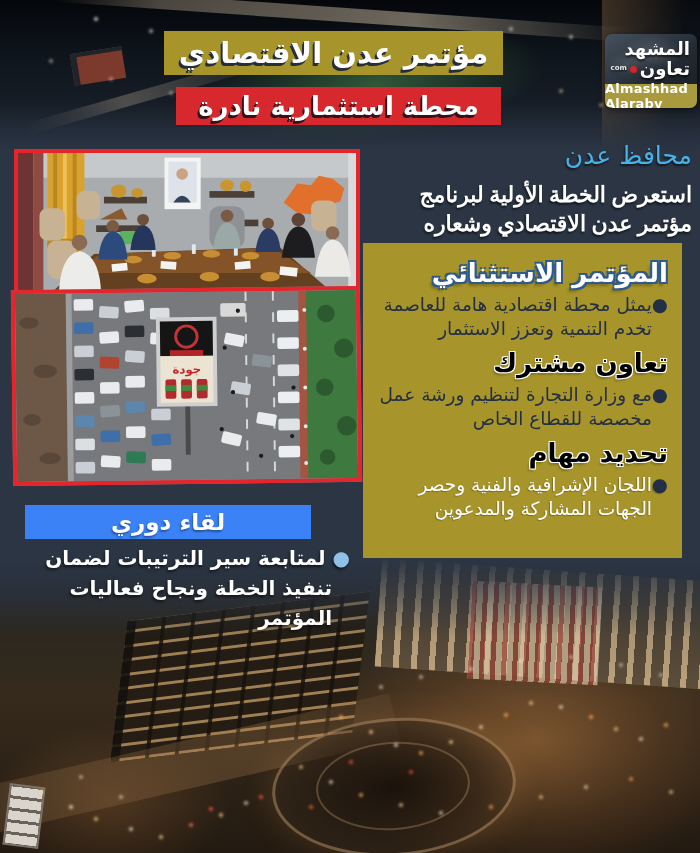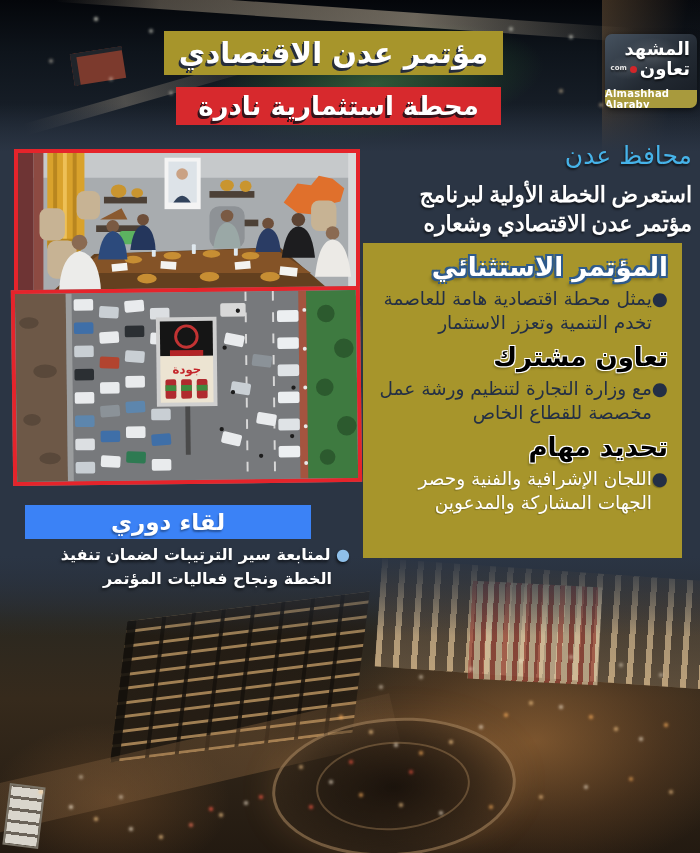--- a/index.html
+++ b/index.html
@@ -100,52 +100,52 @@
     display:flex;flex-direction:column;box-shadow:0 2px 6px rgba(0,0,0,.5);}
   .logo-main{flex:1;position:relative;}
   .logo-map{position:absolute;inset:0;
     background:radial-gradient(40px 24px at 52% 38%,rgba(255,255,255,.14),transparent 75%),
                radial-gradient(26px 16px at 24% 60%,rgba(255,255,255,.10),transparent 75%);}
   .logo-ar{position:absolute;right:7px;top:5px;text-align:right;color:#fff;font-weight:bold;
     font-size:18px;line-height:1.12;text-shadow:0 2px 2px rgba(0,0,0,.6);}
   .logo-row2{display:flex;align-items:center;gap:3px;direction:rtl;}
   .logo-com{font-size:7px;color:#e8e8e8;font-weight:bold;direction:ltr;}
   .logo-dot{width:7px;height:7px;border-radius:50%;background:#d2262a;flex:0 0 auto;}
-  .logo-bar{height:18px;background:#a89a3d;color:#fff;font-size:10px;font-weight:bold;
+  .logo-bar{height:24px;background:#a89a3d;color:#fff;font-size:13px;font-weight:bold;
     display:flex;align-items:center;justify-content:center;direction:ltr;letter-spacing:.2px;}
   
   .photo{position:absolute;border:4px solid #e5242b;box-sizing:border-box;background:#86898c;overflow:hidden;}
   .photo svg{display:block;width:100%;height:100%;}
   .photo-meeting{left:14px;top:149px;width:346px;height:146px;z-index:4;}
   .photo-traffic{left:12px;top:288px;width:349px;height:196px;z-index:5;transform:rotate(-0.7deg);}
   
   .gov-heading{position:absolute;right:8px;top:141px;width:330px;text-align:right;z-index:6;
     color:#46b3e9;font-size:25px;font-weight:normal;text-shadow:-1px 2px 2px rgba(0,0,0,.55);}
   .gov-body{position:absolute;right:8px;top:180px;width:324px;text-align:right;z-index:6;
     color:#fff;font-size:22px;font-weight:bold;line-height:1.34;text-shadow:-1px 2px 2px rgba(0,0,0,.5);font-family:Liberation Serif, serif;}
   
   .panel{position:absolute;left:363px;top:243px;width:319px;height:315px;background:#a7952b;
-    padding:8px 14px;box-sizing:border-box;z-index:3;}
+    padding:14px 14px;box-sizing:border-box;z-index:3;}
   .panel-h{font-weight:bold;font-size:26px;text-align:right;margin:2px 0 4px;line-height:1.15;}
   .panel-h.white{color:#fff;
     text-shadow:2px 2px 0 #2e5a8c,-2px 2px 0 #2e5a8c,2px -2px 0 #2e5a8c,-2px -2px 0 #2e5a8c,-3px 4px 3px rgba(0,0,0,.25);}
   .panel-h.red{color:#000000;margin-top:8px;
     text-shadow:1px 1px 0 #fff,-1px 1px 0 #fff,1px -1px 0 #fff,-1px -1px 0 #fff,-2px 3px 2px rgba(0,0,0,.2);}
   .panel-p{font-size:18.5px;font-weight:normal;line-height:1.3;text-align:right;margin:0 0 2px;
     color:#232f45;padding-right:16px;text-indent:-16px;}
   .panel-p.white-text{color:#fff;text-shadow:-1px 1px 1px rgba(0,0,0,.25);}
   .bullet{display:inline;}
   .b-navy{color:#232f45;}
   .b-sky{color:#8fc0ea;}
   
   .meet-banner{position:absolute;left:25px;top:505px;width:286px;height:34px;background:#3b82f6;z-index:6;
     display:flex;align-items:center;justify-content:center;color:#fff;font-weight:bold;font-size:23px;
     text-shadow:-1px 2px 2px rgba(0,0,0,.35);}
   .meet-body{position:absolute;left:8px;top:543px;width:342px;z-index:6;color:#fff;font-weight:bold;
-    font-size:16px;line-height:1.5;text-align:right;padding-right:18px;text-indent:-18px;
+    font-size:20px;line-height:1.5;text-align:right;padding-right:18px;text-indent:-18px;
     text-shadow:-1px 2px 3px rgba(0,0,0,.6);box-sizing:border-box;}
 </style>
 </head>
 <body>
 
 <div class="canvas">
 
   <div class="bg-top">
     <div class="bt-field"></div>
     <div class="bt-path1"></div>

